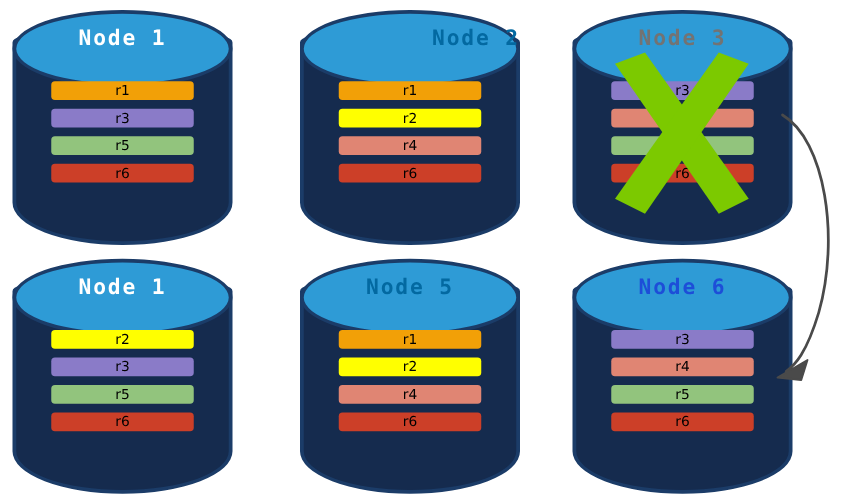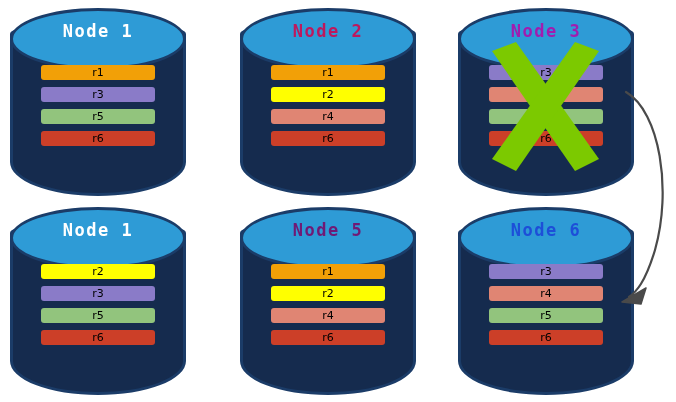--- a/index.html
+++ b/index.html
@@ -127,32 +127,32 @@
         <div class="records">
           <div class="rec" style="background: rgb(242, 160, 7); color: rgb(0, 0, 0);">r1</div>
           <div class="rec" style="background: rgb(138, 123, 200); color: rgb(0, 0, 0);">r3</div>
           <div class="rec" style="background: rgb(146, 196, 125); color: rgb(0, 0, 0);">r5</div>
           <div class="rec" style="background: rgb(204, 63, 40); color: rgb(0, 0, 0);">r6</div>
         </div>
       </div>
       <div class="node" style="left: 240px; top: 8px;">
         <div class="cyl-body" style="background: rgb(21, 43, 78); border-color: rgb(27, 60, 104);"></div>
         <div class="cyl-top" style="background: rgb(46, 155, 214); border-color: rgb(27, 60, 104);"></div>
-        <div class="node-title" style="color: #be185d;">Node 2</div>
+        <div class="node-title" style="color: #0369a1; text-align: right;">Node 2</div>
         <div class="records">
           <div class="rec" style="background: rgb(242, 160, 7); color: rgb(0, 0, 0);">r1</div>
           <div class="rec" style="background: rgb(255, 255, 0); color: rgb(0, 0, 0);">r2</div>
           <div class="rec" style="background: rgb(224, 133, 115); color: rgb(0, 0, 0);">r4</div>
           <div class="rec" style="background: rgb(204, 63, 40); color: rgb(0, 0, 0);">r6</div>
         </div>
       </div>
       <div class="node" style="left: 458px; top: 8px;">
         <div class="cyl-body" style="background: rgb(21, 43, 78); border-color: rgb(27, 60, 104);"></div>
         <div class="cyl-top" style="background: rgb(46, 155, 214); border-color: rgb(27, 60, 104);"></div>
-        <div class="node-title" style="color: #a21caf;">Node 3</div>
+        <div class="node-title" style="color: #737373;">Node 3</div>
         <div class="records">
           <div class="rec" style="background: rgb(138, 123, 200); color: rgb(0, 0, 0);">r3</div>
           <div class="rec" style="background: rgb(224, 133, 115); color: rgb(0, 0, 0);">r4</div>
           <div class="rec" style="background: rgb(146, 196, 125); color: rgb(0, 0, 0);">r5</div>
           <div class="rec" style="background: rgb(204, 63, 40); color: rgb(0, 0, 0);">r6</div>
         </div>
         <svg class="cross" viewBox="0 0 176 188">
           <polygon points="34,43 58,34 141,151 117,163" fill="#7CC900"></polygon>
           <polygon points="141,43 117,34 34,151 58,163" fill="#7CC900"></polygon>
         </svg>
@@ -164,21 +164,21 @@
         <div class="records">
           <div class="rec" style="background: rgb(255, 255, 0); color: rgb(0, 0, 0);">r2</div>
           <div class="rec" style="background: rgb(138, 123, 200); color: rgb(0, 0, 0);">r3</div>
           <div class="rec" style="background: rgb(146, 196, 125); color: rgb(0, 0, 0);">r5</div>
           <div class="rec" style="background: rgb(204, 63, 40); color: rgb(0, 0, 0);">r6</div>
         </div>
       </div>
       <div class="node" style="left: 240px; top: 207px;">
         <div class="cyl-body" style="background: rgb(21, 43, 78); border-color: rgb(27, 60, 104);"></div>
         <div class="cyl-top" style="background: rgb(46, 155, 214); border-color: rgb(27, 60, 104);"></div>
-        <div class="node-title" style="color: #701a75;">Node 5</div>
+        <div class="node-title" style="color: #0369a1;">Node 5</div>
         <div class="records">
           <div class="rec" style="background: rgb(242, 160, 7); color: rgb(0, 0, 0);">r1</div>
           <div class="rec" style="background: rgb(255, 255, 0); color: rgb(0, 0, 0);">r2</div>
           <div class="rec" style="background: rgb(224, 133, 115); color: rgb(0, 0, 0);">r4</div>
           <div class="rec" style="background: rgb(204, 63, 40); color: rgb(0, 0, 0);">r6</div>
         </div>
       </div>
       <div class="node" style="left: 458px; top: 207px;">
         <div class="cyl-body" style="background: rgb(21, 43, 78); border-color: rgb(27, 60, 104);"></div>
         <div class="cyl-top" style="background: rgb(46, 155, 214); border-color: rgb(27, 60, 104);"></div>

